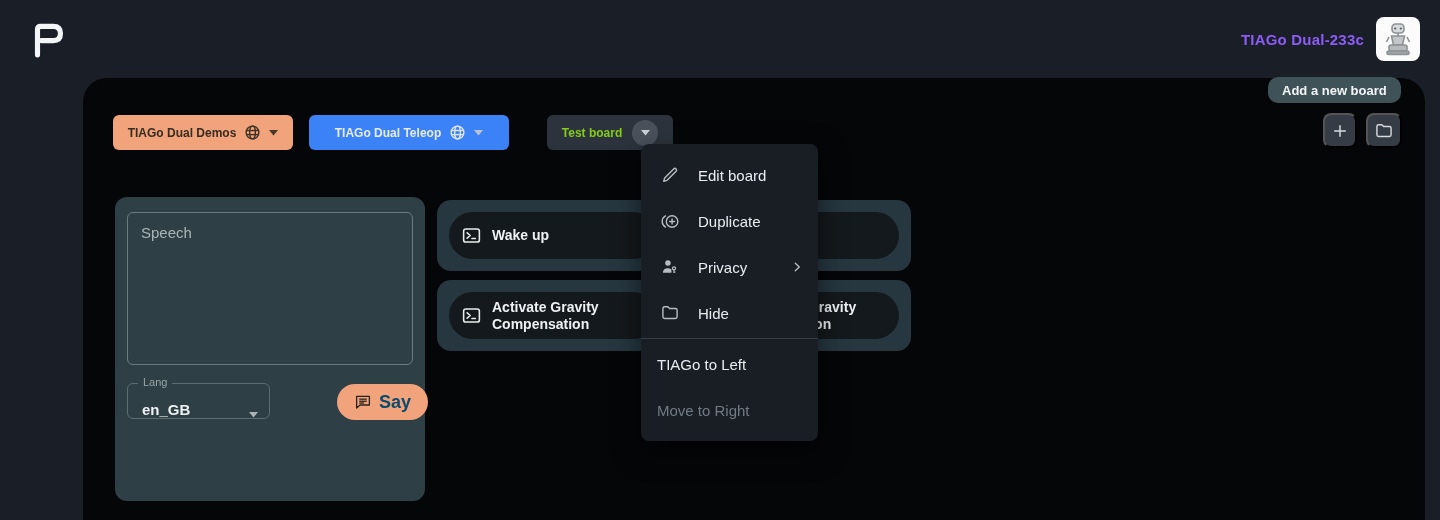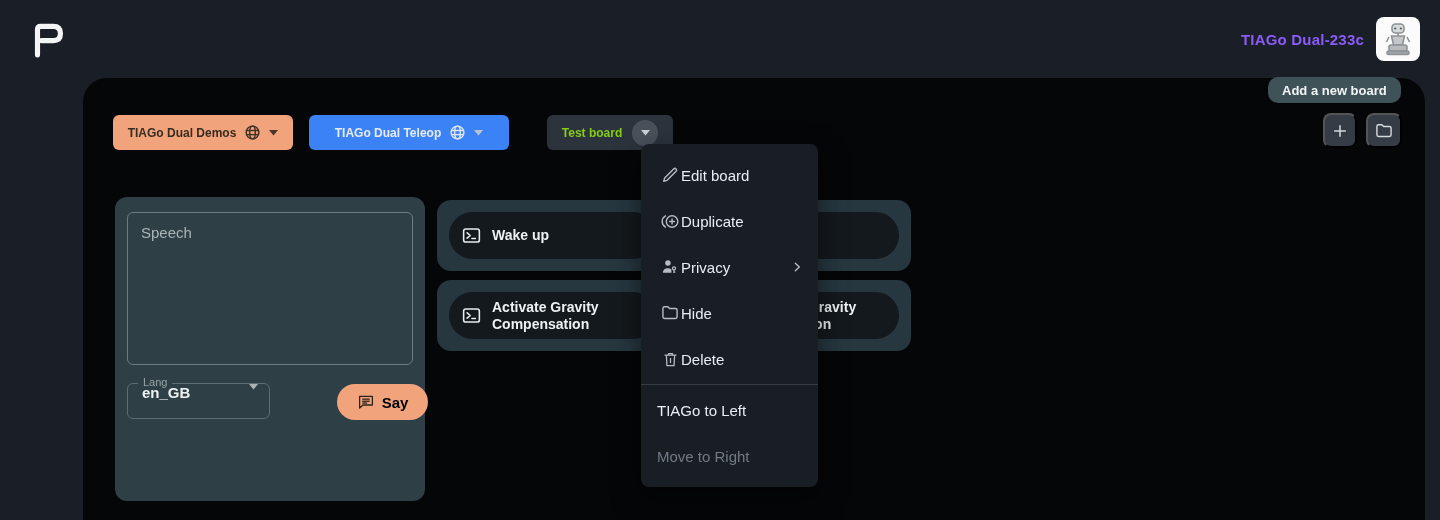--- a/index.html
+++ b/index.html
@@ -35,40 +35,40 @@
   
   .add-tooltip { position:absolute; left:1268px; top:77px; height:26px; padding:0 14px; background:#3f5258; border-radius:10px; display:flex; align-items:center; font-size:13px; font-weight:700; color:#f2f4f5; z-index:55; }
   .icon-btn { position:absolute; top:113px; height:35px; background:#363c46; border-radius:8px; display:flex; align-items:center; justify-content:center; cursor:pointer; z-index:5; color:#d6dadd; }
   .btn-plus { left:1323px; width:34px; }
   .btn-folder { left:1366px; width:36px; }
 
   
   .speech-card { position:absolute; left:115px; top:197px; width:310px; height:304px; background:#2e3f45; border-radius:12px; z-index:2; }
   .speech-input { position:absolute; left:12px; top:15px; width:286px; height:153px; background:transparent; border:1px solid #6b7b7f; border-radius:6px; resize:none; outline:none; color:#dfe7e9; font-family:"Liberation Sans", sans-serif; font-size:15px; padding:11px 13px; }
   .speech-input::placeholder { color:#a9b5b7; opacity:1; }
-  .lang-select { position:absolute; left:12px; top:186px; width:143px; height:36px; border:1px solid #5d6d72; border-radius:6px; display:flex; align-items:flex-start; padding:0 11px 0 14px; cursor:pointer; }
+  .lang-select { position:absolute; left:12px; top:186px; width:143px; height:36px; border:1px solid #5d6d72; border-radius:6px; display:flex; align-items:flex-end; padding:0 11px 0 14px; cursor:pointer; }
   .lang-legend { position:absolute; top:-8px; left:10px; background:#2e3f45; padding:0 5px; font-size:11px; color:#97a4a7; }
   .lang-value { font-size:15px; font-weight:700; color:#eef2f3; }
   .lang-caret { margin-left:auto; color:#aab4b6; }
   .say-btn { position:absolute; left:222px; top:187px; width:91px; height:36px; background:#f1a37b; border:none; border-radius:18px; display:flex; align-items:center; justify-content:center; gap:7px; cursor:pointer; font-family:"Liberation Sans", sans-serif; }
-  .say-label { font-size:15px; font-weight:700; color:#000000; }
+  .say-label { font-size:18px; font-weight:700; color:#0c4a6e; }
 
   
   .action-card { position:absolute; width:232px; height:71px; background:#263740; border-radius:14px; z-index:2; }
   .ac-1 { left:437px; top:200px; } .ac-2 { left:679px; top:200px; }
   .ac-3 { left:437px; top:280px; } .ac-4 { left:679px; top:280px; }
   .action-pill { position:absolute; left:12px; top:12px; width:208px; height:47px; background:#14191d; border:none; border-radius:24px; display:flex; align-items:center; gap:10px; padding:0 12px; cursor:pointer; font-family:"Liberation Sans", sans-serif; text-align:left; }
   .action-pill .t-icon { flex:0 0 auto; }
   .action-label { font-size:14px; font-weight:700; line-height:1.18; color:#eef1f3; }
 
   
   .board-menu { position:absolute; left:641px; top:144px; width:177px; background:#191e25; border-radius:8px; padding:8px 0; z-index:50; box-shadow:0 10px 28px rgba(0,0,0,.55); }
   .menu-item { height:46px; display:flex; align-items:center; padding:0 14px 0 18px; cursor:pointer; }
   .mi-icon { width:22px; display:flex; justify-content:center; color:#b6bcc2; }
-  .mi-label { font-size:15px; font-weight:500; color:#e9edf0; }
+  .mi-label { margin-left:17px; font-size:15px; font-weight:500; color:#e9edf0; }
   .mi-chevron { margin-left:auto; color:#c2c8cd; }
   .menu-divider { border-top:1px solid #343b44; margin:2px 0; }
   .menu-move { height:46px; display:flex; align-items:center; padding:0 16px; font-size:15px; color:#e9edf0; cursor:pointer; }
   .menu-move.disabled { color:#737a83; cursor:default; }
 </style>
 </head>
 <body>
 
 <header class="topbar">
   <span class="pal-logo">
@@ -279,31 +279,20 @@
     </span>
   </div>
   <div class="menu-item">
     <span class="mi-icon">
       <svg width="20" height="20" viewBox="0 0 24 24" fill="none" stroke="#b6bcc2" stroke-width="1.7" stroke-linejoin="round">
         <path d="M3.5 6.5c0-1.1.9-2 2-2h4l2 2h7c1.1 0 2 .9 2 2v8c0 1.1-.9 2-2 2h-13c-1.1 0-2-.9-2-2z"></path>
       </svg>
     </span>
     <span class="mi-label">Hide</span>
   </div>
-  <div class="menu-item">
-    <span class="mi-icon">
-      <svg width="19" height="19" viewBox="0 0 24 24" fill="none" stroke="#b6bcc2" stroke-width="1.6" stroke-linejoin="round">
-        <line x1="4.5" y1="6.5" x2="19.5" y2="6.5"></line>
-        <path d="M9.5 6.5V4.6h5v1.9"></path>
-        <path d="M6.8 6.5l.7 13.2h9l.7-13.2"></path>
-        <line x1="12" y1="10" x2="12" y2="16.5"></line>
-      </svg>
-    </span>
-    <span class="mi-label">Delete</span>
-  </div>
   <div class="menu-divider"></div>
   <div class="menu-move">
     <span>TIAGo to Left</span>
   </div>
   <div class="menu-move disabled">
     <span>Move to Right</span>
   </div>
 </nav>
 
 </body></html>

